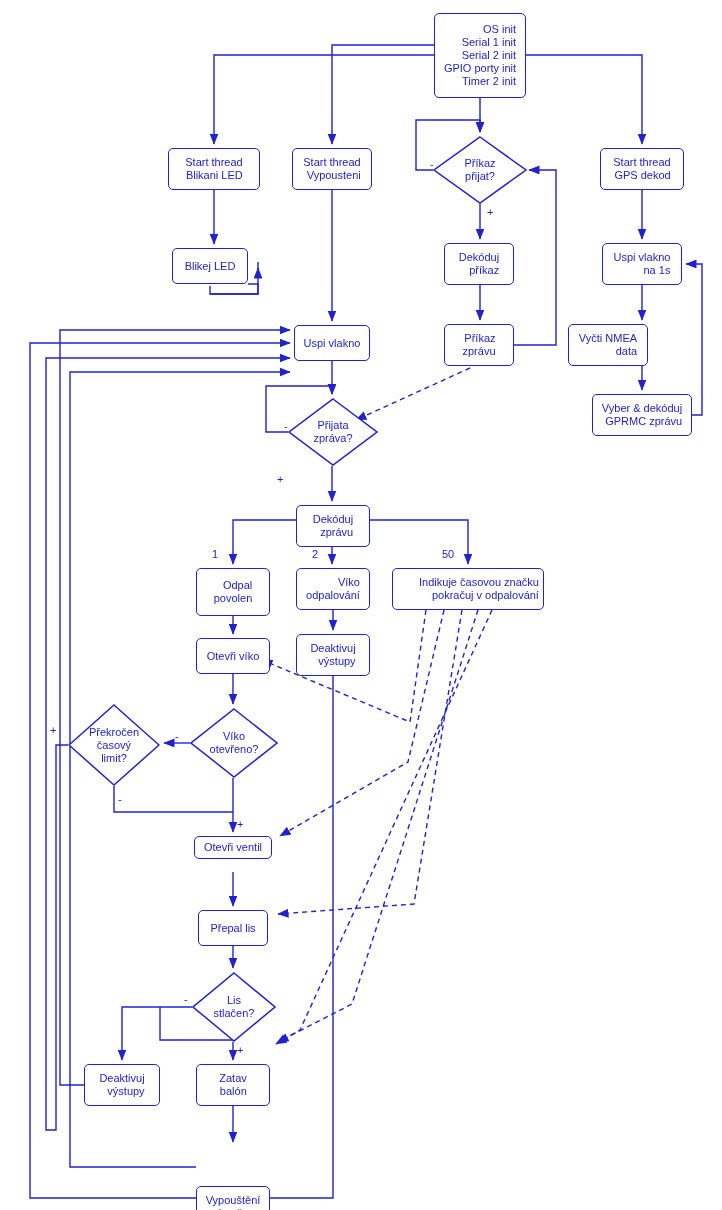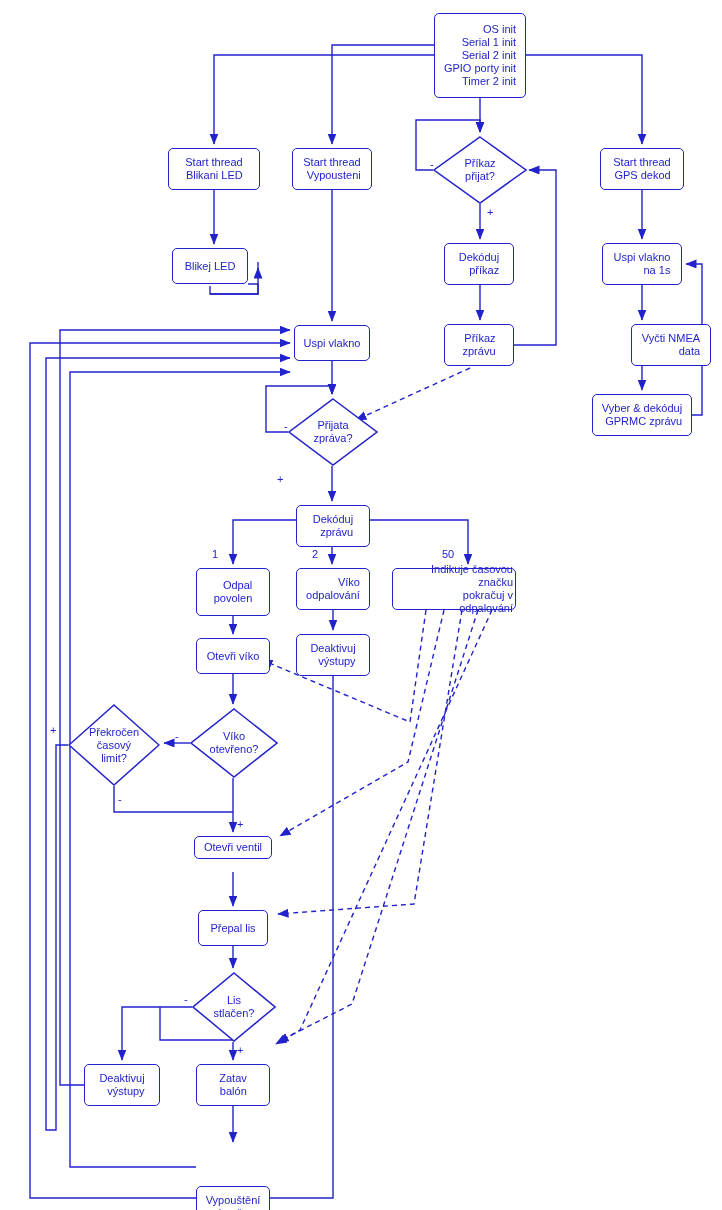--- a/index.html
+++ b/index.html
@@ -185,35 +185,35 @@
       <div class="node" style="left: 600px; top: 148px; width: 84px; height: 42px;">Start thread
 GPS dekod</div>
       <div class="node" style="left: 172px; top: 248px; width: 76px; height: 36px;">Blikej LED</div>
       <div class="node" style="left: 444px; top: 243px; width: 70px; height: 42px;">Dekóduj
 příkaz</div>
       <div class="node" style="left: 602px; top: 243px; width: 80px; height: 42px;">Uspi vlakno
 na 1s</div>
       <div class="node" style="left: 294px; top: 325px; width: 76px; height: 36px;">Uspi vlakno</div>
       <div class="node" style="left: 444px; top: 324px; width: 70px; height: 42px;">Příkaz
 zprávu</div>
-      <div class="node" style="left: 631px; top: 324px; width: 80px; height: 42px;">Vyčti NMEA
+      <div class="node" style="left: 568px; top: 324px; width: 80px; height: 42px;">Vyčti NMEA
 data</div>
       <div class="diamond-wrap" style="left: 288px; top: 398px; width: 90px; height: 68px;"><svg class="dshape" viewBox="0 0 90 68" preserveAspectRatio="none">
           <polygon points="45,1 89,34 45,67 1,34" fill="#ffffff" stroke="#2222cc" stroke-width="1.5"></polygon>
         </svg><div class="dtext">Přijata
 zpráva?</div></div>
       <div class="node" style="left: 592px; top: 394px; width: 100px; height: 42px;">Vyber &amp; dekóduj
 GPRMC zprávu</div>
       <div class="node" style="left: 296px; top: 505px; width: 74px; height: 42px;">Dekóduj
 zprávu</div>
       <div class="node" style="left: 196px; top: 568px; width: 74px; height: 48px;">Odpal
 povolen</div>
       <div class="node" style="left: 296px; top: 568px; width: 74px; height: 42px;">Víko
 odpalování</div>
-      <div class="node" style="left: 392px; top: 568px; width: 124px; height: 42px; padding-left: 24px;">Indikuje časovou značku
+      <div class="node" style="left: 392px; top: 568px; width: 152px; height: 42px; padding-left: 24px;">Indikuje časovou značku
 pokračuj v odpalování</div>
       <div class="node" style="left: 196px; top: 638px; width: 74px; height: 36px;">Otevři víko</div>
       <div class="node" style="left: 296px; top: 634px; width: 74px; height: 42px;">Deaktivuj
 výstupy</div>
       <div class="diamond-wrap" style="left: 68px; top: 704px; width: 92px; height: 82px;"><svg class="dshape" viewBox="0 0 92 82" preserveAspectRatio="none">
           <polygon points="46,1 91,41 46,81 1,41" fill="#ffffff" stroke="#2222cc" stroke-width="1.5"></polygon>
         </svg><div class="dtext">Překročen
 časový
 limit?</div></div>
       <div class="diamond-wrap" style="left: 190px; top: 708px; width: 88px; height: 70px;"><svg class="dshape" viewBox="0 0 88 70" preserveAspectRatio="none">

